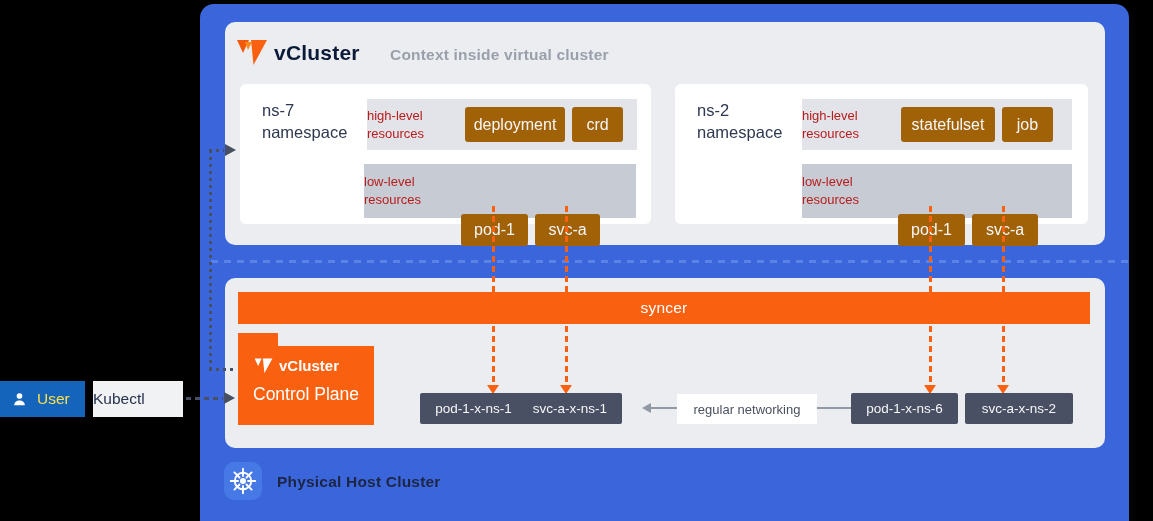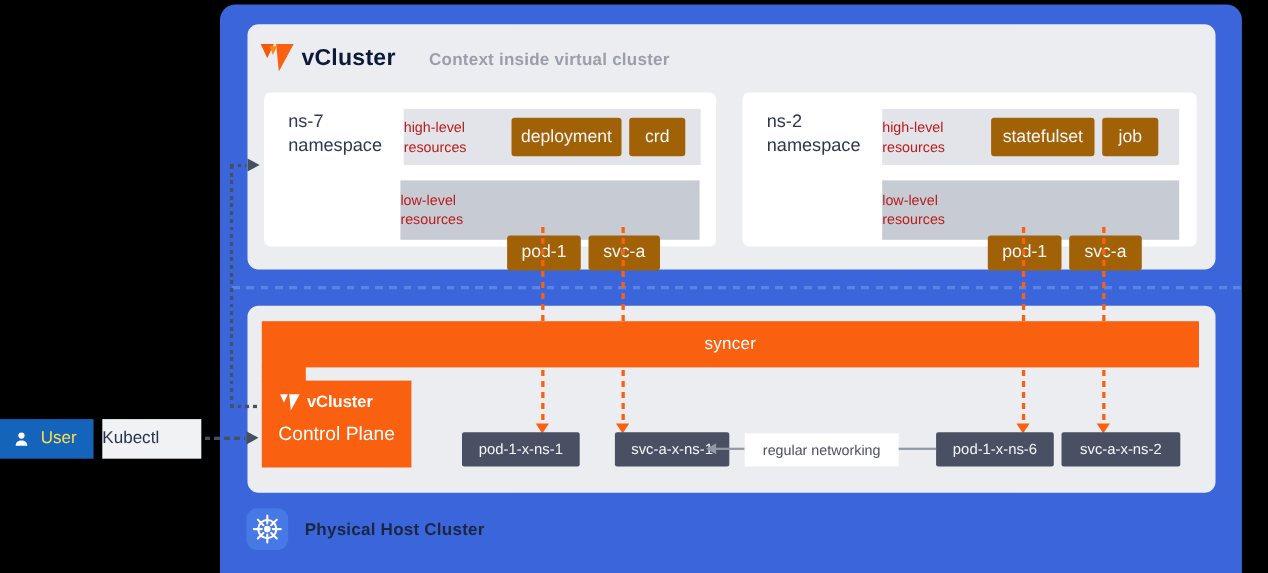--- a/index.html
+++ b/index.html
@@ -29,32 +29,32 @@
   .s2a{left:802px;width:270px;} .s2b{left:802px;width:270px;}
   .strip-label{width:78px;font-size:13px;color:#b91c1c;line-height:1.35;}
   .tag{background:#a16207;border-radius:3px;color:#F5F6F8;font-size:16px;
        display:flex;align-items:center;justify-content:center;}
   .tag-high{top:107px;height:35px;} .tag-low{top:174px;height:32px;margin-top:40px;}
   .t-deployment{left:465px;width:100px;} .t-crd{left:572px;width:51px;}
   .t-pod1a{left:461px;width:67px;} .t-svca{left:535px;width:65px;}
   .t-statefulset{left:901px;width:94px;} .t-job{left:1002px;width:51px;}
   .t-pod1b{left:898px;width:67px;} .t-svcb{left:972px;width:66px;}
   
-  .syncer{left:238px;top:292px;width:852px;height:42px;background:#F96110;
+  .syncer{left:238px;top:292px;width:852px;height:32px;background:#F96110;
           display:flex;align-items:center;justify-content:center;
           color:#fff;font-size:15.5px;letter-spacing:.2px;}
   .cp-connector{left:238px;top:333px;width:40px;height:14px;background:#F96110;}
   .cp-box{left:238px;top:346px;width:136px;height:79px;background:#F96110;color:#fff;}
   .cp-logo-row{position:absolute;left:16px;top:10px;display:flex;align-items:center;gap:6px;}
   .cp-logo-row .mark{width:19px;height:19px;}
   .cp-logo-text{font-size:15px;font-weight:700;}
   .cp-label{position:absolute;left:15px;top:38px;font-size:17.5px;font-weight:500;}
   .synced-tag{top:393px;height:31px;background:#4A5063;border-radius:2px;color:#F5F6F8;
               font-size:13.5px;display:flex;align-items:center;justify-content:center;}
-  .st-1{left:420px;width:107px;} .st-2{left:559px;width:104px;}
+  .st-1{left:420px;width:107px;} .st-2{left:518px;width:104px;}
   .st-3{left:851px;width:107px;} .st-4{left:965px;width:108px;}
   .regnet{left:677px;top:394px;width:140px;height:30px;background:#fff;color:#4A5160;
           font-size:13px;display:flex;align-items:center;justify-content:center;}
   .net-line{top:407px;height:2px;background:#9199A4;}
   .nl-a{left:650px;width:27px;} .nl-b{left:817px;width:34px;}
   .arrow-left-gray{left:642px;top:403px;width:0;height:0;
       border-top:5px solid transparent;border-bottom:5px solid transparent;border-right:9px solid #9199A4;}
   
   .sync-dash{width:3px;top:206px;height:180px;
       background:repeating-linear-gradient(180deg,#F96110 0 6px,transparent 6px 10px);}

